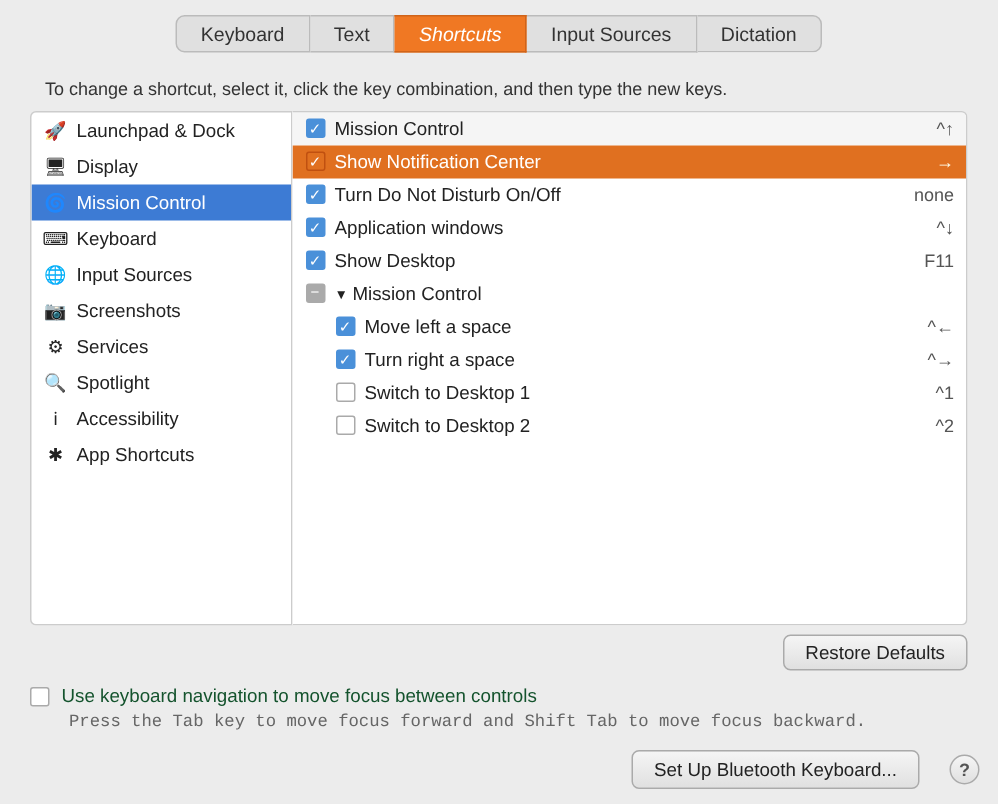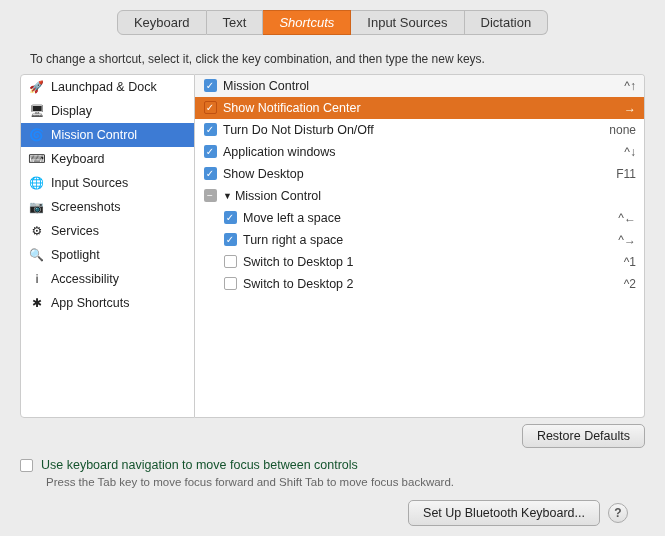--- a/index.html
+++ b/index.html
@@ -205,28 +205,29 @@
       flex-shrink: 0;
     }
     .keyboard-nav-label {
       font-size: 12.5px;
       color: #14532d;
     }
     .keyboard-nav-hint {
       padding: 0 20px 6px 46px;
       font-size: 11.5px;
       color: #666;
+      font-family: Liberation Mono, monospace;
     }
 
     .footer {
       display: flex;
       justify-content: flex-end;
       align-items: center;
-      padding: 6px 37px 10px;
-      gap: 8px;
+      padding: 6px 12px 10px;
+      gap: 20px;
     }
     .bluetooth-btn {
       padding: 5px 14px;
       background: linear-gradient(to bottom, #f5f5f5, #e0e0e0);
       border: 1px solid #aaa;
       border-radius: 5px;
       font-size: 12.5px;
       cursor: pointer;
       color: #222;
     }

